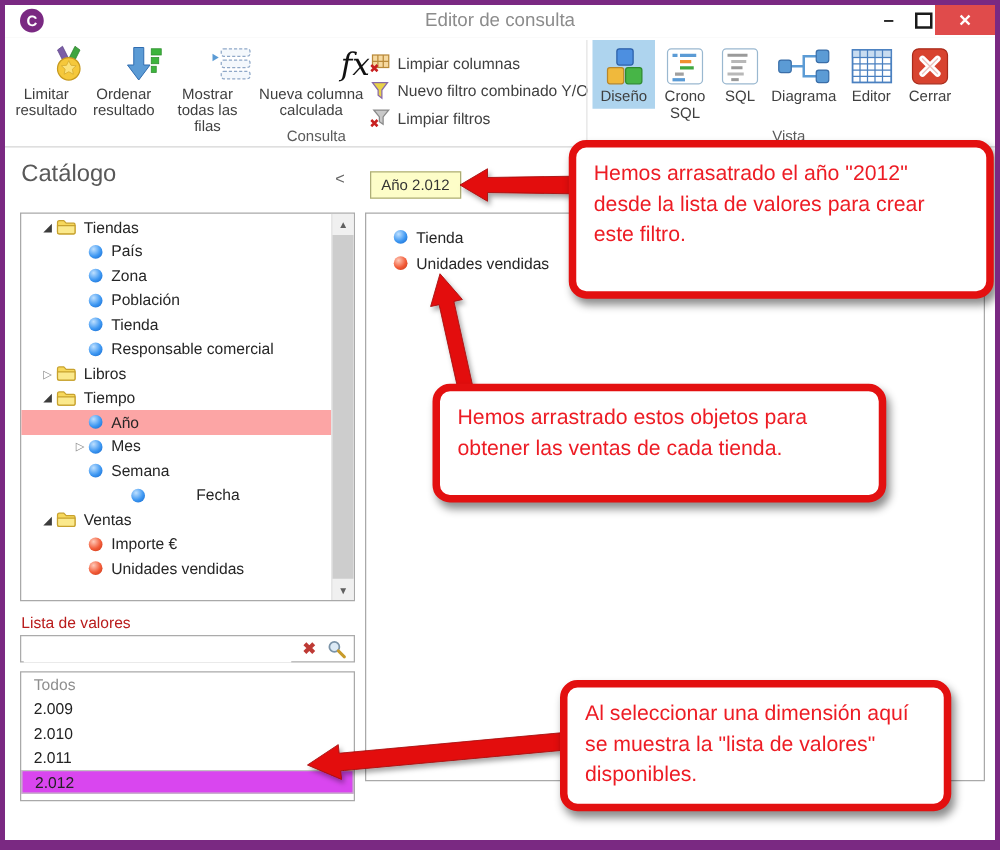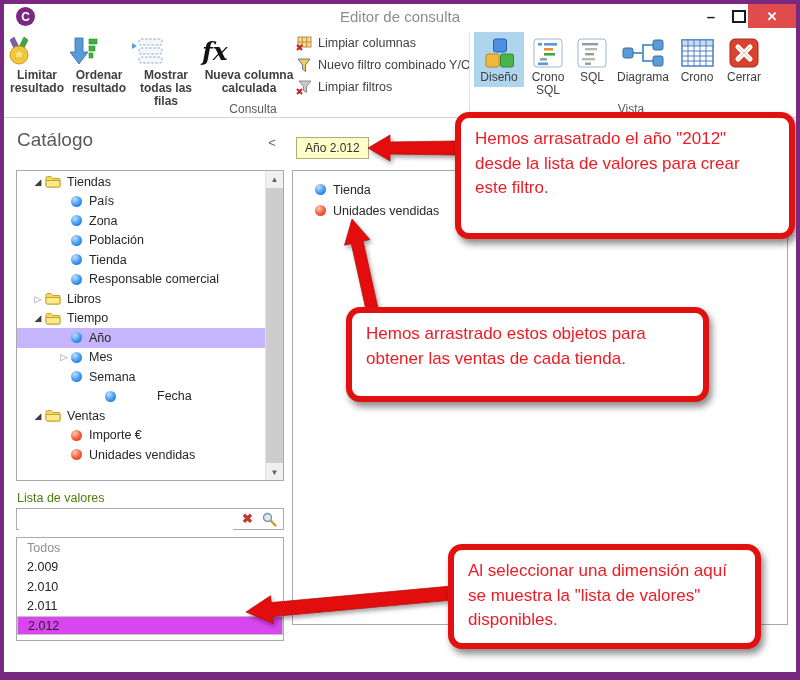--- a/index.html
+++ b/index.html
@@ -11,56 +11,56 @@
     color:#fff;font-size:12px;font-weight:bold;display:flex;align-items:center;justify-content:center;}
   .win-title{position:absolute;left:0;right:0;top:4px;text-align:center;font-size:15px;color:#8C8C8C;}
   .win-btn{position:absolute;top:0;height:24px;display:flex;align-items:center;justify-content:center;color:#1a1a1a;cursor:default;}
   .btn-min{left:694px;width:26px;font-size:15px;font-weight:bold;}
   .btn-max{left:722px;width:26px;}
   .btn-max .boxg{width:10px;height:9px;border:2px solid #1a1a1a;}
   .btn-close{left:744px;width:48px;background:#E04B4B;color:#fff;font-size:13px;font-weight:bold;}
   
   .ribbon{position:absolute;left:0;right:0;top:26px;height:87px;background:#fff;border-bottom:1px solid #D5D5D5;}
   .big-btns{position:absolute;left:2px;top:2px;display:flex;}
-  .bbtn{display:flex;flex-direction:column;align-items:flex-start;width:62px;padding-top:2px;font-weight:bold;}
+  .bbtn{display:flex;flex-direction:column;align-items:flex-end;width:62px;padding-top:2px;}
   .bbtn.w72{width:72px}.bbtn.w94{width:94px}
   .bico{height:34px;display:flex;align-items:center;justify-content:center;}
   .blabel{margin-top:1px;font-size:12px;line-height:13px;color:#3F3F3F;text-align:center;}
   .fx{font-family:"DejaVu Serif",serif;font-style:italic;font-size:25px;color:#111;}
   .small-btns{position:absolute;left:292px;top:6px;}
-  .sbtn{display:flex;align-items:flex-start;gap:6px;height:22px;font-size:12.5px;color:#3F3F3F;white-space:nowrap;}
+  .sbtn{display:flex;align-items:flex-end;gap:6px;height:22px;font-size:12.5px;color:#3F3F3F;white-space:nowrap;}
   .grp-label{position:absolute;bottom:1px;font-size:12px;color:#5B5B5B;text-align:center;margin-left:17px;}
   .grp-consulta{left:0;width:464px;}
   .grp-vista{left:470px;width:280px;}
   .vsep{position:absolute;left:465px;top:2px;height:80px;width:1px;background:#E4E4E4;}
   .vista-group{position:absolute;left:470px;top:2px;display:flex;align-items:flex-start;}
   .vbtn{display:flex;flex-direction:column;align-items:center;padding:3px 2px;}
   .vbtn .vico{height:36px;display:flex;align-items:center;justify-content:center;}
   .vbtn .vlabel{font-size:12px;line-height:13px;color:#3F3F3F;text-align:center;}
   .vbtn.selected{background:#AED4EE;}
   .vw46{width:46px}.vw44{width:44px}.vw36{width:36px}.vw58{width:58px}.vw42{width:42px}
   
   .catalog-title{position:absolute;left:13px;top:125px;font-size:19px;color:#595959;}
   .collapse-btn{position:absolute;left:260px;top:131px;font-size:13px;color:#666;width:16px;text-align:center;cursor:default;}
   .tree-panel{position:absolute;left:12px;top:166px;width:268px;height:311px;border:1px solid #A9A9A9;background:#fff;box-sizing:border-box;overflow:hidden;}
   .tree-rows{position:absolute;left:0;top:1px;right:17px;}
   .tree-row{display:flex;align-items:center;height:19.5px;font-size:12.5px;color:#262626;white-space:nowrap;}
-  .tree-row.selected{background:#c4b5fd;}
+  .tree-row.selected{background:#fca5a5;}
   .expander{display:inline-block;width:14px;text-align:center;font-size:9px;flex:0 0 14px;}
   .expander.exp{color:#3c3c3c;}
   .expander.col{color:#8a8a8a;}
   .tree-icon{display:flex;align-items:center;margin-right:6px;}
   .dot{width:11px;height:11px;border-radius:50%;flex:0 0 11px;margin-right:7px;}
   .dot.dim{background:radial-gradient(circle at 35% 30%, #BEE0FF 0%, #3D97F2 55%, #1163C8 100%);}
   .dot.measure{background:radial-gradient(circle at 35% 30%, #FFC9B8 0%, #F25B38 55%, #C33414 100%);}
   .vscroll{position:absolute;top:0;bottom:0;right:0;width:17px;background:#F0F0F0;border-left:1px solid #E2E2E2;}
   .sarrow{position:absolute;left:0;right:0;height:16px;display:flex;align-items:center;justify-content:center;font-size:8px;color:#606060;}
   .sarrow.up{top:0}.sarrow.down{bottom:0}
   .sthumb{position:absolute;left:0;right:0;top:17px;bottom:17px;background:#CDCDCD;}
-  .values-label{position:absolute;left:13px;top:487px;font-size:12.5px;color:#4d7c0f;}
+  .values-label{position:absolute;left:13px;top:487px;font-size:12.5px;color:#b91c1c;}
   .search-box{position:absolute;left:12px;top:504px;width:268px;height:22px;border:1px solid #ABABAB;box-sizing:border-box;background:#fff;}
   .search-input{position:absolute;left:2px;top:1px;width:210px;height:18px;border:none;outline:none;font-size:12px;font-family:"Liberation Sans",sans-serif;}
   .search-clear{position:absolute;right:30px;top:2px;color:#BE3A34;font-size:13px;font-weight:bold;cursor:default;}
   .search-mag{position:absolute;right:6px;top:3px;}
   .values-list{position:absolute;left:12px;top:533px;width:268px;height:104px;border:1px solid #A9A9A9;box-sizing:border-box;background:#fff;overflow:hidden;}
   .value-row{height:19.5px;display:flex;align-items:center;padding-left:10px;font-size:12.5px;color:#222;box-sizing:border-box;}
   .value-row.muted{color:#8F8F8F;}
   .value-row.selected{background:#d946ef;border:1px solid #C2C2C2;height:19px;}
   
   .query-panel{position:absolute;left:288px;top:166px;width:496px;height:455px;border:1px solid #A9A9A9;background:#fff;box-sizing:border-box;}
@@ -215,21 +215,21 @@
         <div class="vlabel">Diagrama</div>
       </div>
       <div class="vbtn vw42">
         <div class="vico">
           <svg width="33" height="28" viewBox="0 0 33 28">
             <rect x="1" y="1" width="31" height="26" fill="#fff" stroke="#4A80C0" stroke-width="1.5"></rect>
             <rect x="1" y="1" width="31" height="6" fill="#C8DCF0" stroke="#4A80C0"></rect>
             <path d="M7 1 V27 M13 1 V27 M19 1 V27 M25 1 V27 M1 12 H32 M1 17 H32 M1 22 H32" stroke="#4A80C0" stroke-width="1"></path>
           </svg>
         </div>
-        <div class="vlabel">Crono</div>
+        <div class="vlabel">Editor</div>
       </div>
       <div class="vbtn vw44">
         <div class="vico">
           <svg width="30" height="30" viewBox="0 0 30 30">
             <rect x="1" y="1" width="28" height="28" rx="5" fill="#D8432F" stroke="#A82A1A"></rect>
             <path d="M9 9 L21 21 M21 9 L9 21" stroke="#fff" stroke-width="5" stroke-linecap="round"></path>
             <path d="M9 9 L21 21 M21 9 L9 21" stroke="#C23220" stroke-width="1" stroke-linecap="round" opacity="0.3"></path>
           </svg>
         </div>
         <div class="vlabel">Cerrar</div>

